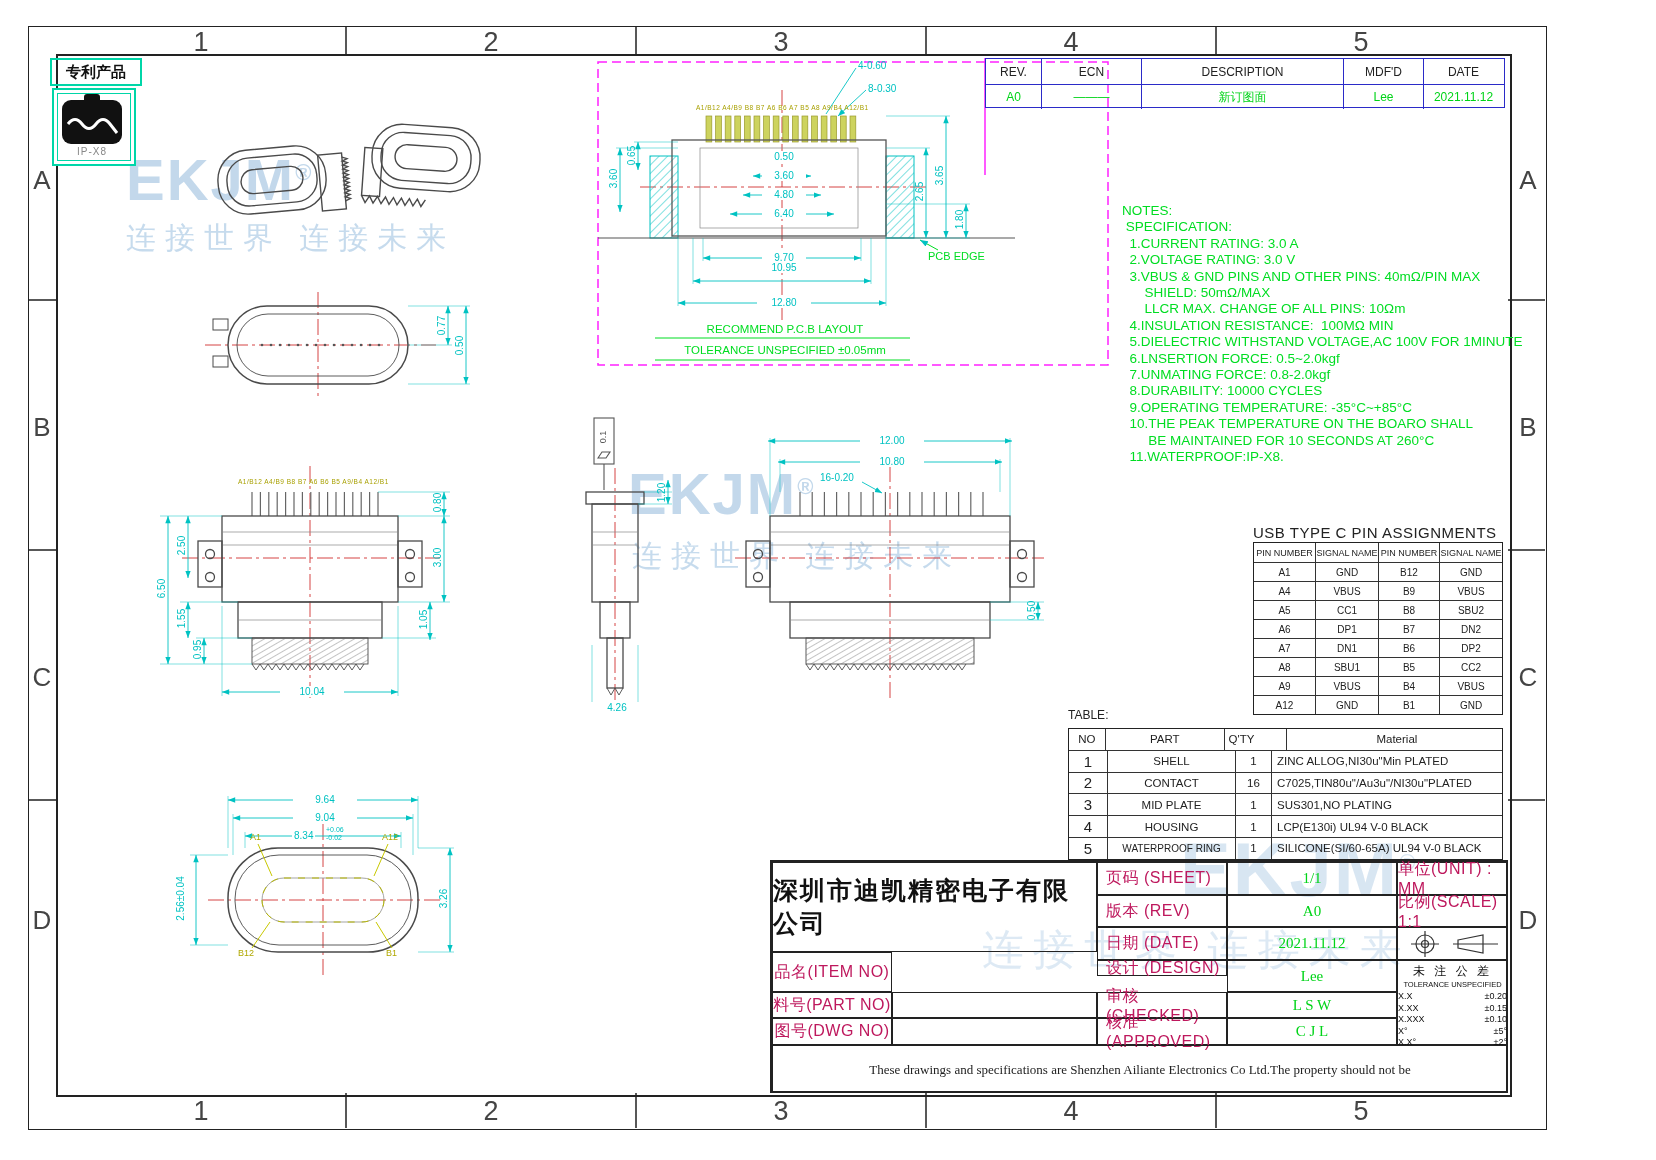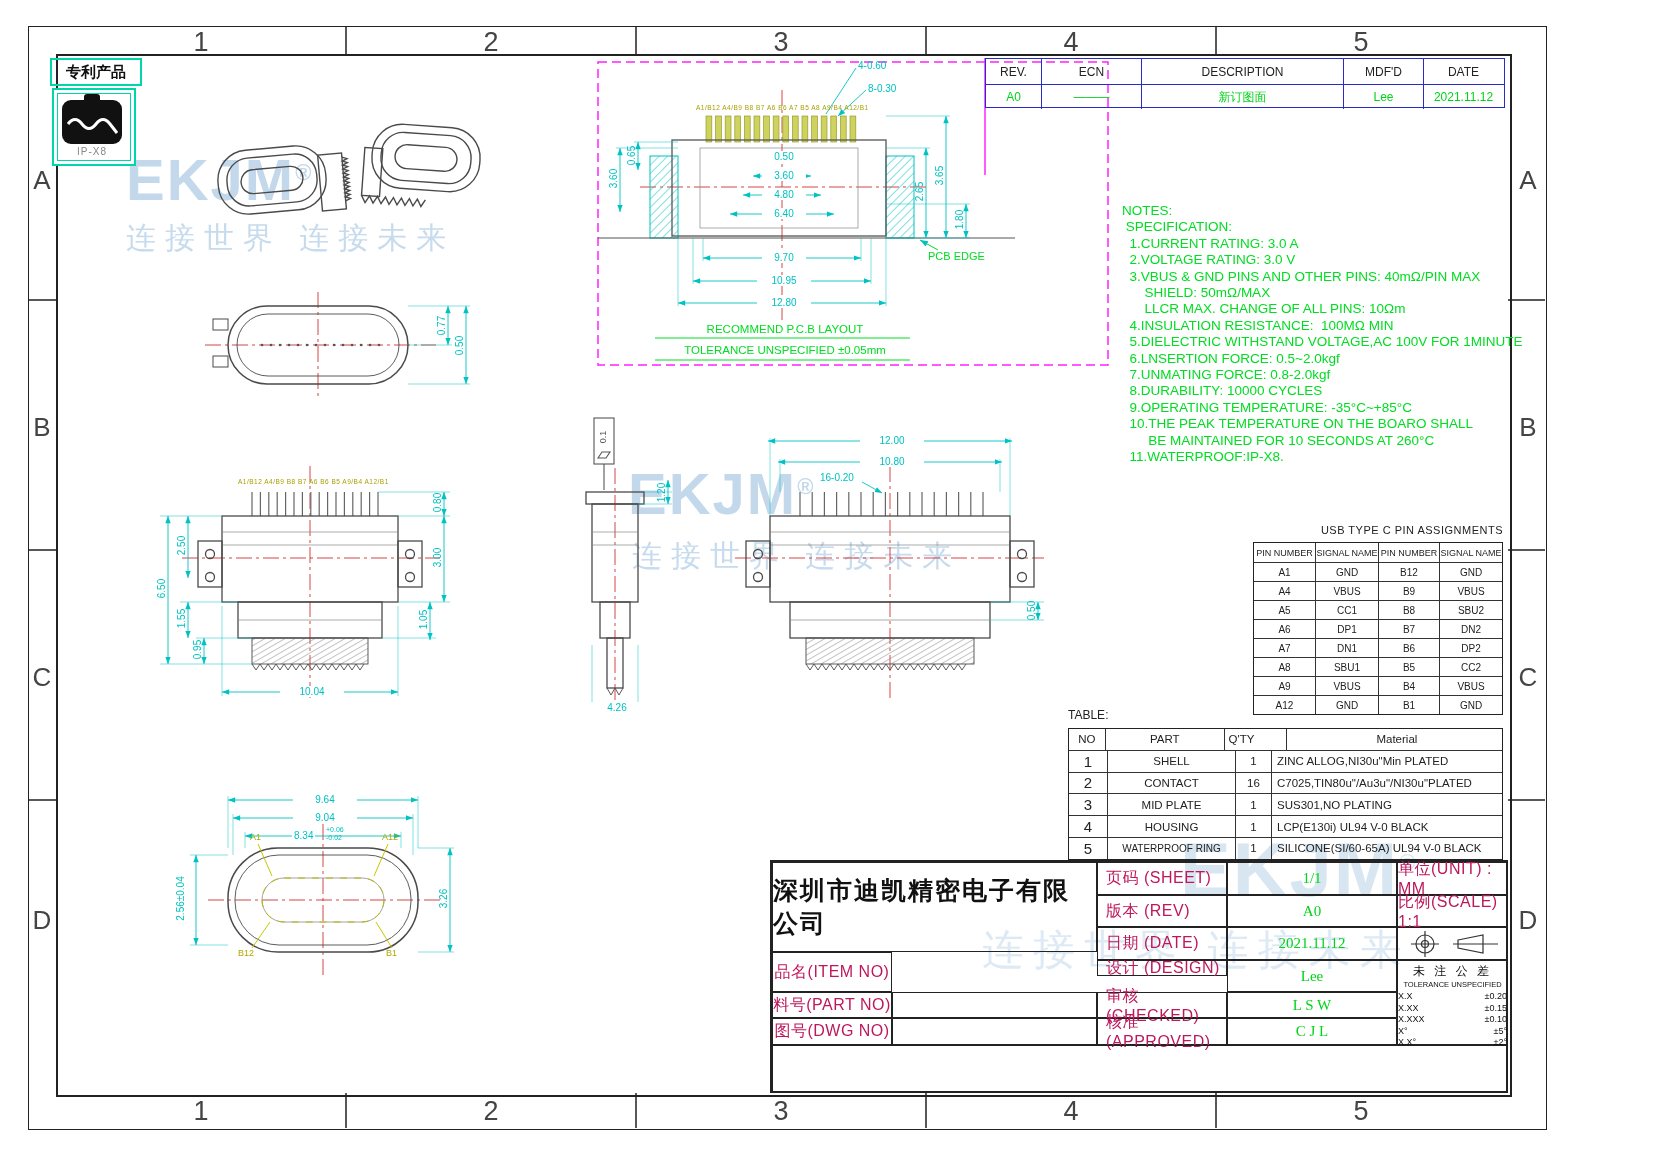--- a/index.html
+++ b/index.html
@@ -40,21 +40,21 @@
   .revcell:first-child{border-left:none;}
   .rc1{width:55px}.rc2{width:100px}.rc3{width:202px}.rc4{width:80px}.rc5{width:80px}
   .revval{color:#00d418;}
   
   .pintbl{left:1253px;top:542px;width:250px;border:1.3px solid #222;box-sizing:border-box;font-size:10px;}
   .pinrow{display:flex;height:18px;}
   .pinrow+.pinrow{border-top:1px solid #333;}
   .pincell{box-sizing:border-box;border-left:1px solid #333;display:flex;align-items:center;justify-content:center;}
   .pincell:first-child{border-left:none;}
   .pc{width:62px}.pc2{width:64px}
-  .pintitle{left:1253px;top:524px;width:250px;text-align:right;font-size:11px;color:#222;letter-spacing:.5px;}
+  .pintitle{left:1253px;top:524px;width:250px;text-align:left;font-size:15px;color:#222;letter-spacing:.5px;}
   
   .parttbl{left:1068px;top:728px;width:435px;border:1.4px solid #222;box-sizing:border-box;font-size:11.5px;}
   .partrow{display:flex;height:20.8px;}
   .partrow+.partrow{border-top:1px solid #333;}
   .partcell{box-sizing:border-box;border-left:1px solid #333;display:flex;align-items:center;justify-content:center;overflow:hidden;white-space:nowrap;}
   .partcell:first-child{border-left:none;}
   .qa{width:38px}.qb{width:128px}.qc{width:36px}.qd{width:231px;justify-content:flex-start;padding-left:5px;}
   .partno{font-size:15px;}
   .tbl-label{left:1068px;top:708px;font-size:12px;color:#222;}
   
@@ -361,21 +361,21 @@
   </svg>
 
   <span class="abs pinlbl" style="left:696px;top:104px;">A1/B12 A4/B9 B8 B7 A6 B6 A7 B5 A8 A9/B4 A12/B1</span>
   <span class="abs dim" style="left:858px;top:60px;">4-0.60</span>
   <span class="abs dim" style="left:868px;top:83px;">8-0.30</span>
   <span class="abs dim wbg ctr" style="left:762px;top:151px;width:40px;">0.50</span>
   <span class="abs dim wbg ctr" style="left:762px;top:170px;width:40px;">3.60</span>
   <span class="abs dim wbg ctr" style="left:762px;top:189px;width:40px;">4.80</span>
   <span class="abs dim wbg ctr" style="left:762px;top:208px;width:40px;">6.40</span>
   <span class="abs dim wbg ctr" style="left:762px;top:252px;width:40px;">9.70</span>
-  <span class="abs dim wbg ctr" style="left:757px;top:275px;width:50px;">10.95</span>
+  <span class="abs dim wbg ctr" style="left:757px;top:262px;width:50px;">10.95</span>
   <span class="abs dim wbg ctr" style="left:757px;top:297px;width:50px;">12.80</span>
   <span class="abs dim vdim" style="left:622px;top:150px;">0.65</span>
   <span class="abs dim vdim" style="left:604px;top:173px;">3.60</span>
   <span class="abs dim vdim" style="left:910px;top:186px;">2.65</span>
   <span class="abs dim vdim" style="left:930px;top:170px;">3.65</span>
   <span class="abs dim vdim" style="left:950px;top:214px;">1.80</span>
   <span class="abs grn" style="left:928px;top:250px;font-size:11px;">PCB EDGE</span>
   <span class="abs grn ctr" style="left:660px;top:323px;width:250px;font-size:11.5px;">RECOMMEND P.C.B LAYOUT</span>
   <span class="abs grn ctr" style="left:660px;top:344px;width:250px;font-size:11.5px;">TOLERANCE UNSPECIFIED ±0.05mm</span>
 
@@ -599,16 +599,17 @@
           <span>X°</span>
           <span>±5°</span>
         </div>
       <div class="tolrow" style="width:100%;">
           <span>X.X°</span>
           <span>±2°</span>
         </div>
     </div>
 
     <div class="cell" style="left:0;top:183px;width:736px;height:48px;flex-direction:column;">
+      <div class="disc">These drawings and specifications are Shenzhen Ailiante Electronics Co Ltd.The property should not be</div>
     </div>
   </div>
 
 </div>
 
 </body></html>

